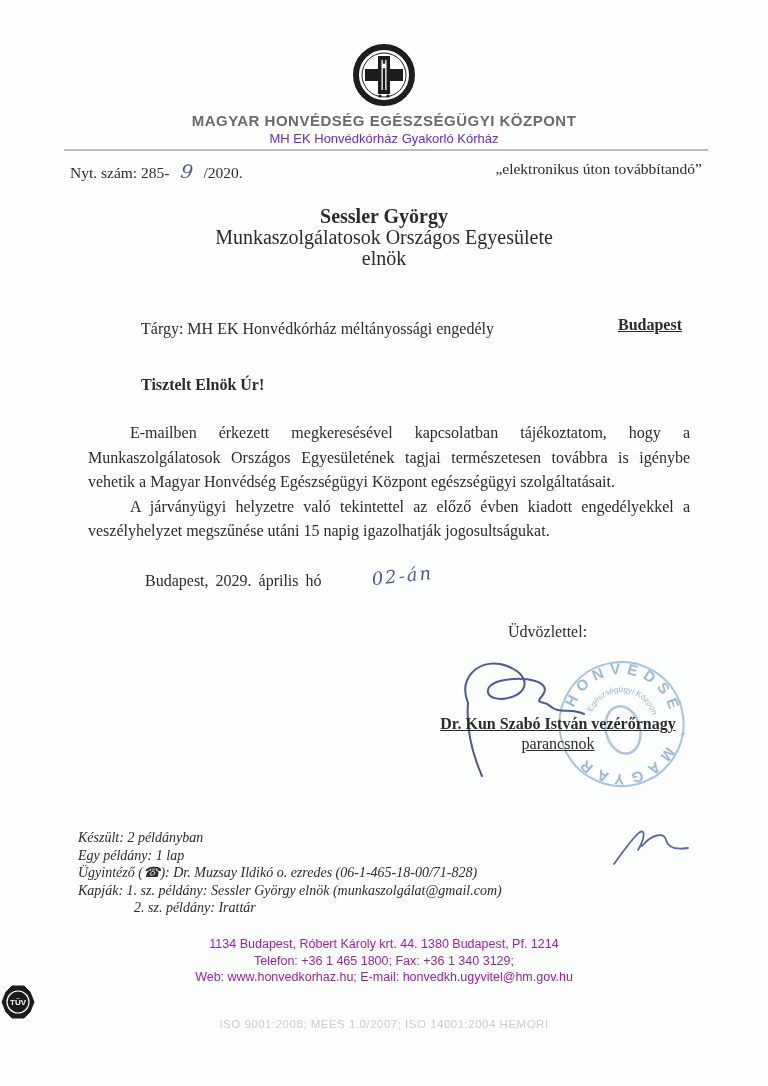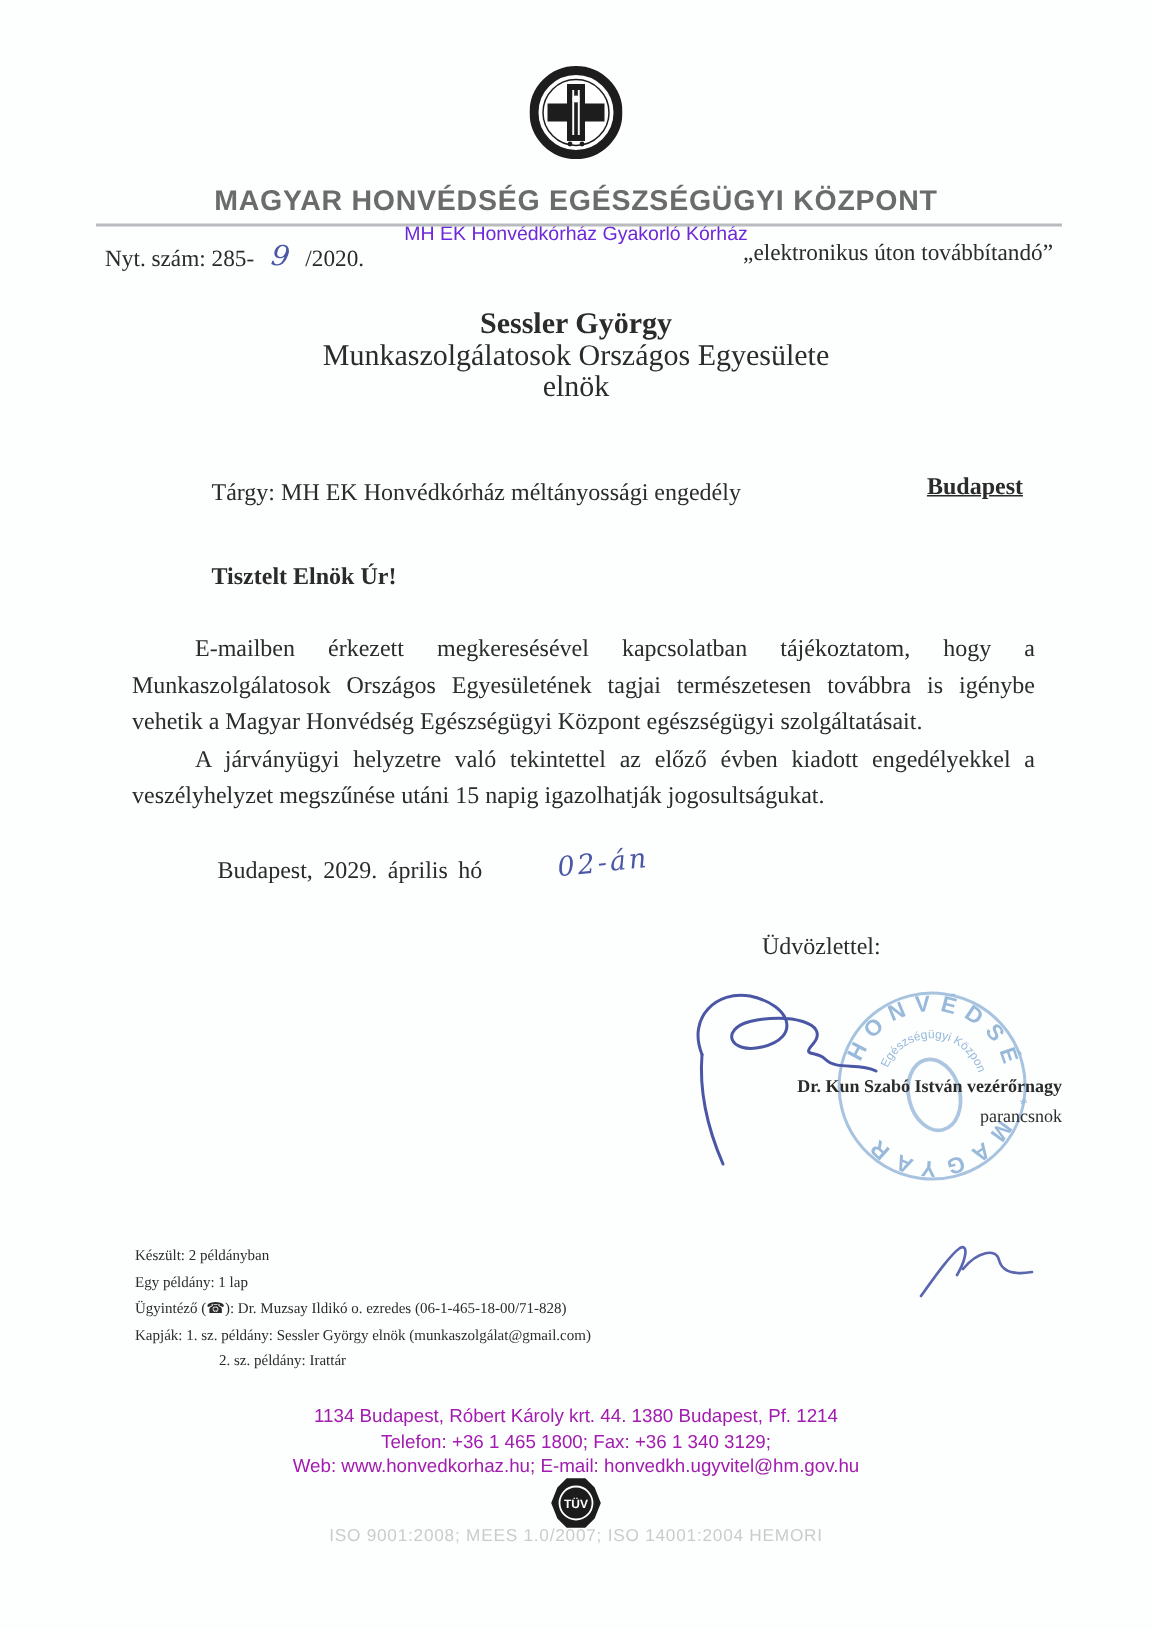--- a/index.html
+++ b/index.html
@@ -9,23 +9,23 @@
     margin:0 auto;
     background:#fdfefe;
     font-family:"Liberation Serif", serif;
     color:#2b2b2b;
     overflow:hidden;
   }
   
   .header{position:absolute;top:44px;left:0;width:100%;text-align:center;}
   .logo{display:inline-block;width:62px;height:62px;}
   .org-title{
-    margin-top:13px;
+    margin-top:2px;
     font-family:"Liberation Sans", sans-serif;
-    font-weight:bold;font-size:19px;letter-spacing:.5px;color:#6b6b6b;
+    font-weight:bold;font-size:15px;letter-spacing:.5px;color:#6b6b6b;
   }
   .org-subtitle{
     font-family:"Liberation Sans", sans-serif;
     font-size:13px;color:#6d28d9;margin-top:2px;
   }
   .rule{
     position:absolute;top:149px;left:64px;width:644px;height:0;
     border-top:2px solid #b9bcbe;
   }
   
@@ -49,32 +49,32 @@
   
   .body-text{position:absolute;top:421px;left:88px;width:602px;font-size:16px;line-height:24.5px;}
   .body-text p{margin:0;text-align:justify;text-indent:42px;}
   
   .dateline{position:absolute;top:569px;left:145px;font-size:16px;word-spacing:3px;}
   .hand-day{display:inline-block;margin-left:50px;font-size:18px;transform:rotate(-6deg) translateY(-4px);letter-spacing:2px;}
   
   .closing-salutation{position:absolute;top:623px;left:508px;font-size:16px;}
   .signature-svg{position:absolute;top:648px;left:438px;}
   .stamp{position:absolute;top:650px;left:548px;opacity:.8;transform:rotate(-14deg);}
-  .signer{position:absolute;top:714px;left:408px;width:300px;text-align:right;font-size:12px;line-height:20px;}
+  .signer{position:absolute;top:714px;left:408px;width:300px;text-align:center;font-size:16px;line-height:20px;text-decoration:underline;}
   .signer .name{font-weight:bold;}
   
-  .admin{position:absolute;top:829px;left:90px;font-size:10px;line-height:17.5px;}
+  .admin{position:absolute;top:829px;left:78px;font-size:14px;line-height:17.5px;font-style:italic;}
   .admin .indent2{padding-left:56px;}
   .admin-squiggle{position:absolute;top:824px;left:606px;}
   
   .footer{
     position:absolute;top:936px;left:0;width:100%;text-align:center;
     font-family:"Liberation Sans", sans-serif;font-size:12.5px;line-height:16.5px;color:#a21caf;
   }
-  .tuv{position:absolute;top:984px;left:0;width:100%;text-align:center;}
+  .tuv{position:absolute;top:984px;left:0;width:100%;}
   .iso-line{
     position:absolute;top:1018px;left:0;width:100%;text-align:center;
     font-family:"Liberation Sans", sans-serif;font-size:11.5px;color:#c9cccd;letter-spacing:.5px;
   }
   .clearfix::after{content:"";display:block;clear:both;}
 </style>
 </head>
 <body>
 
 <div class="page">

